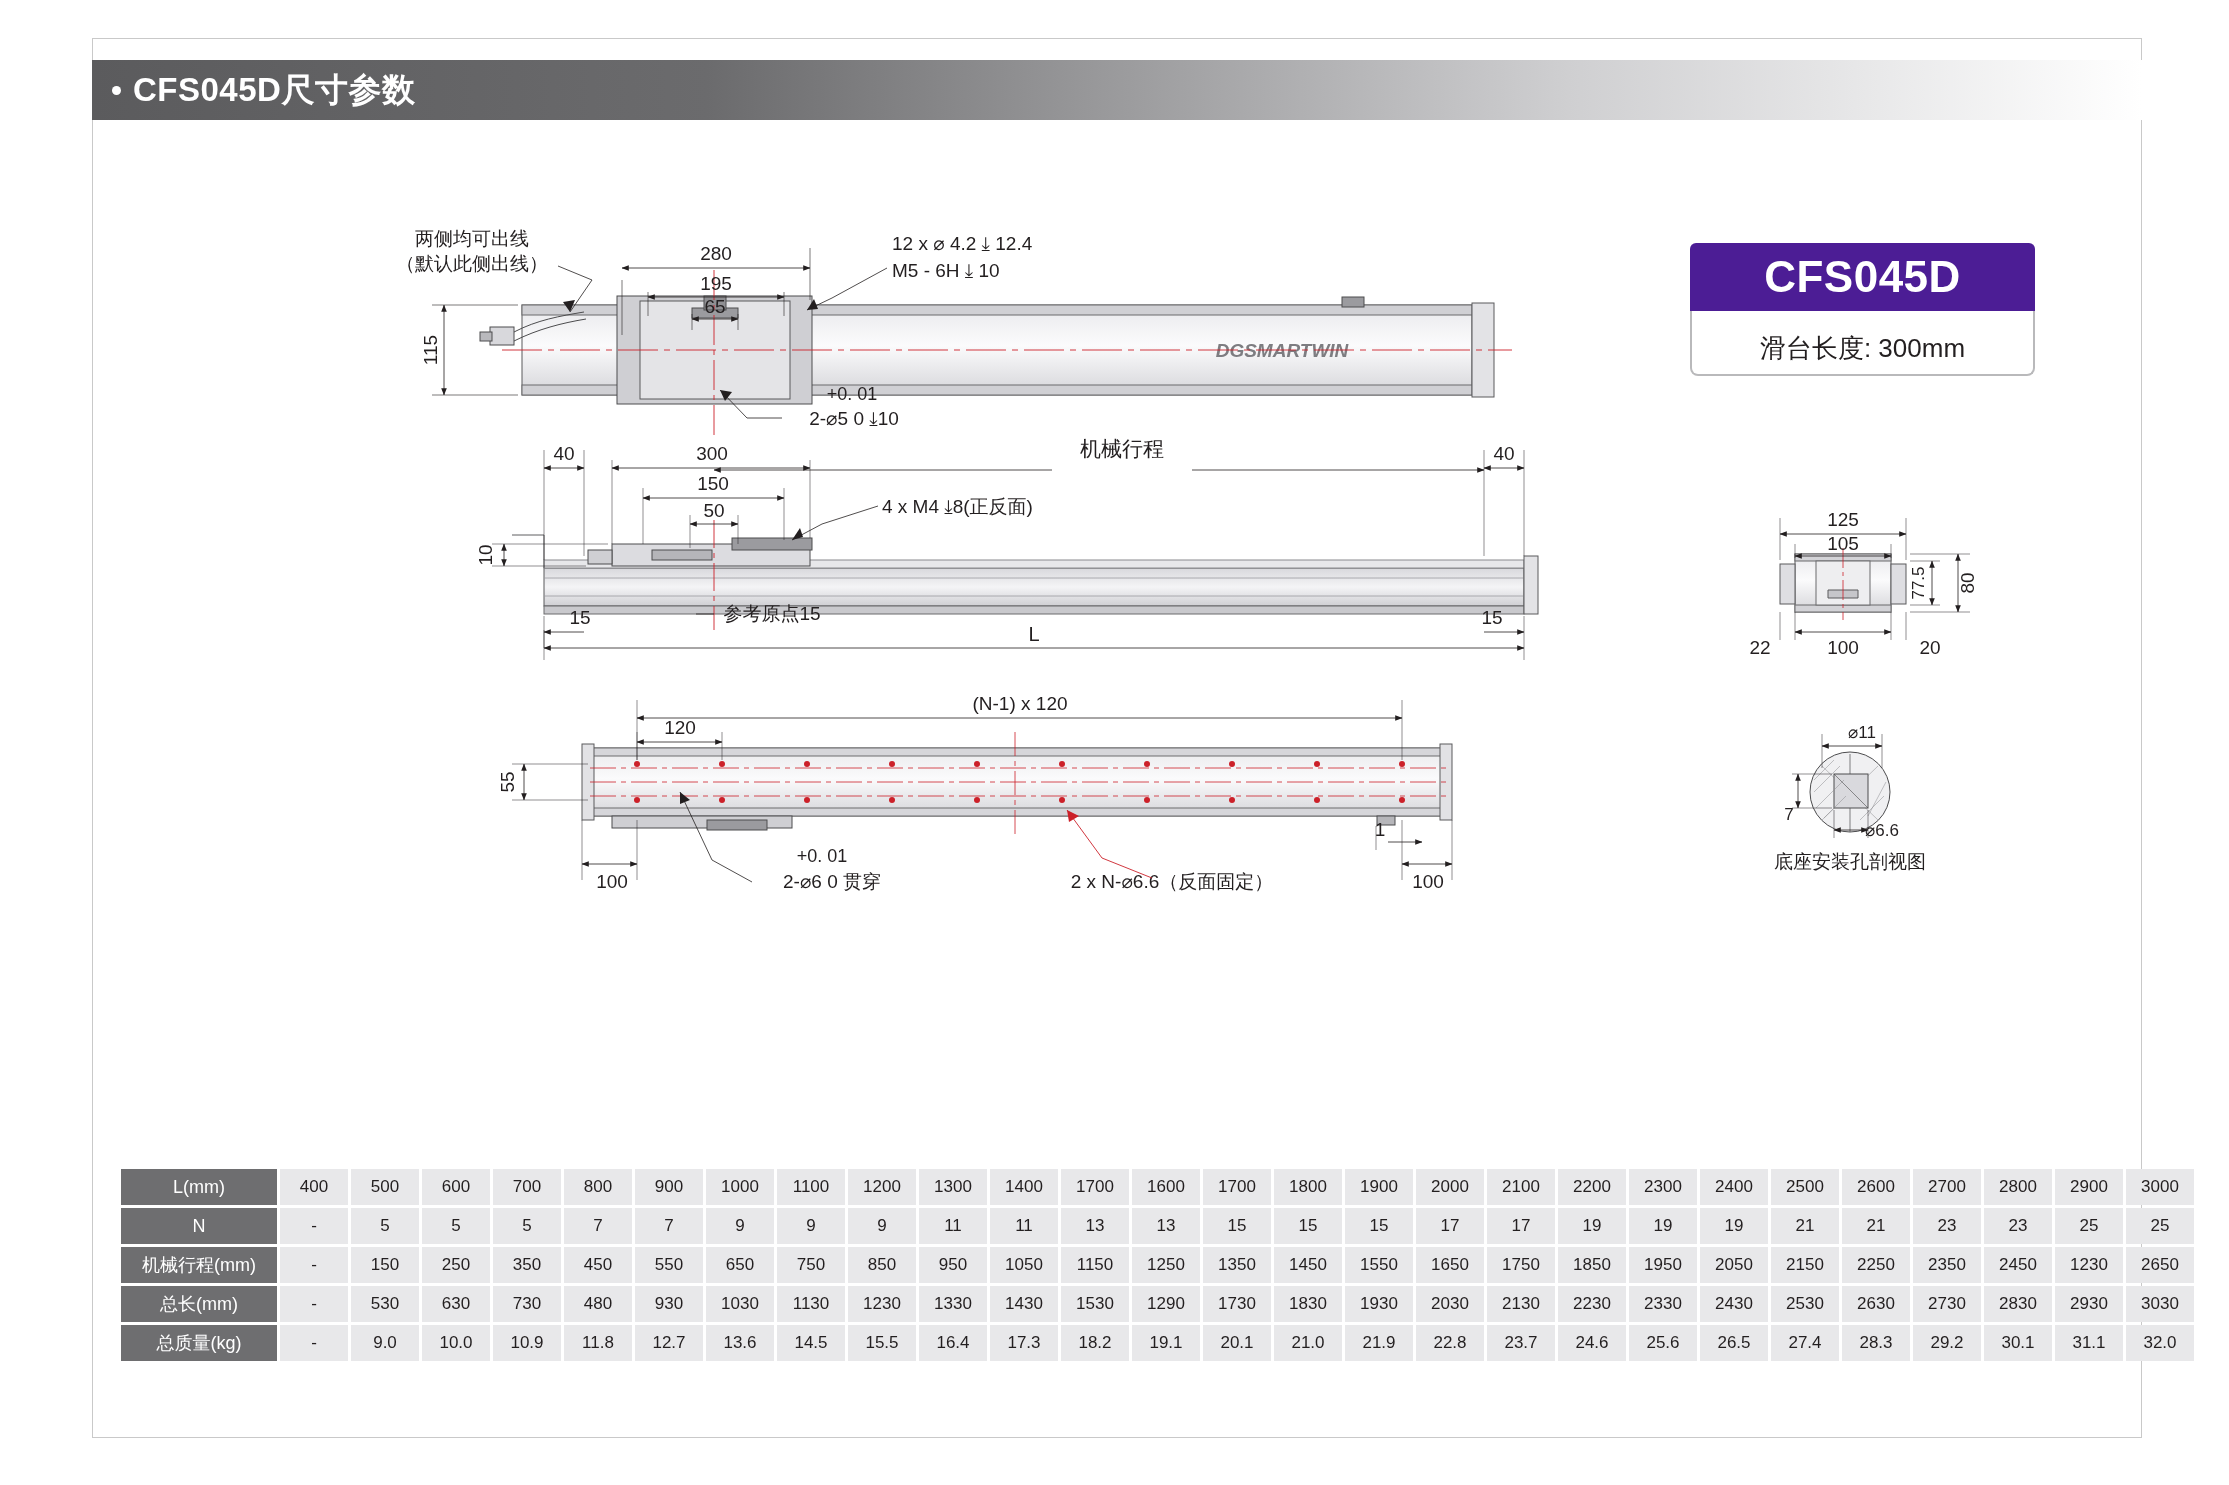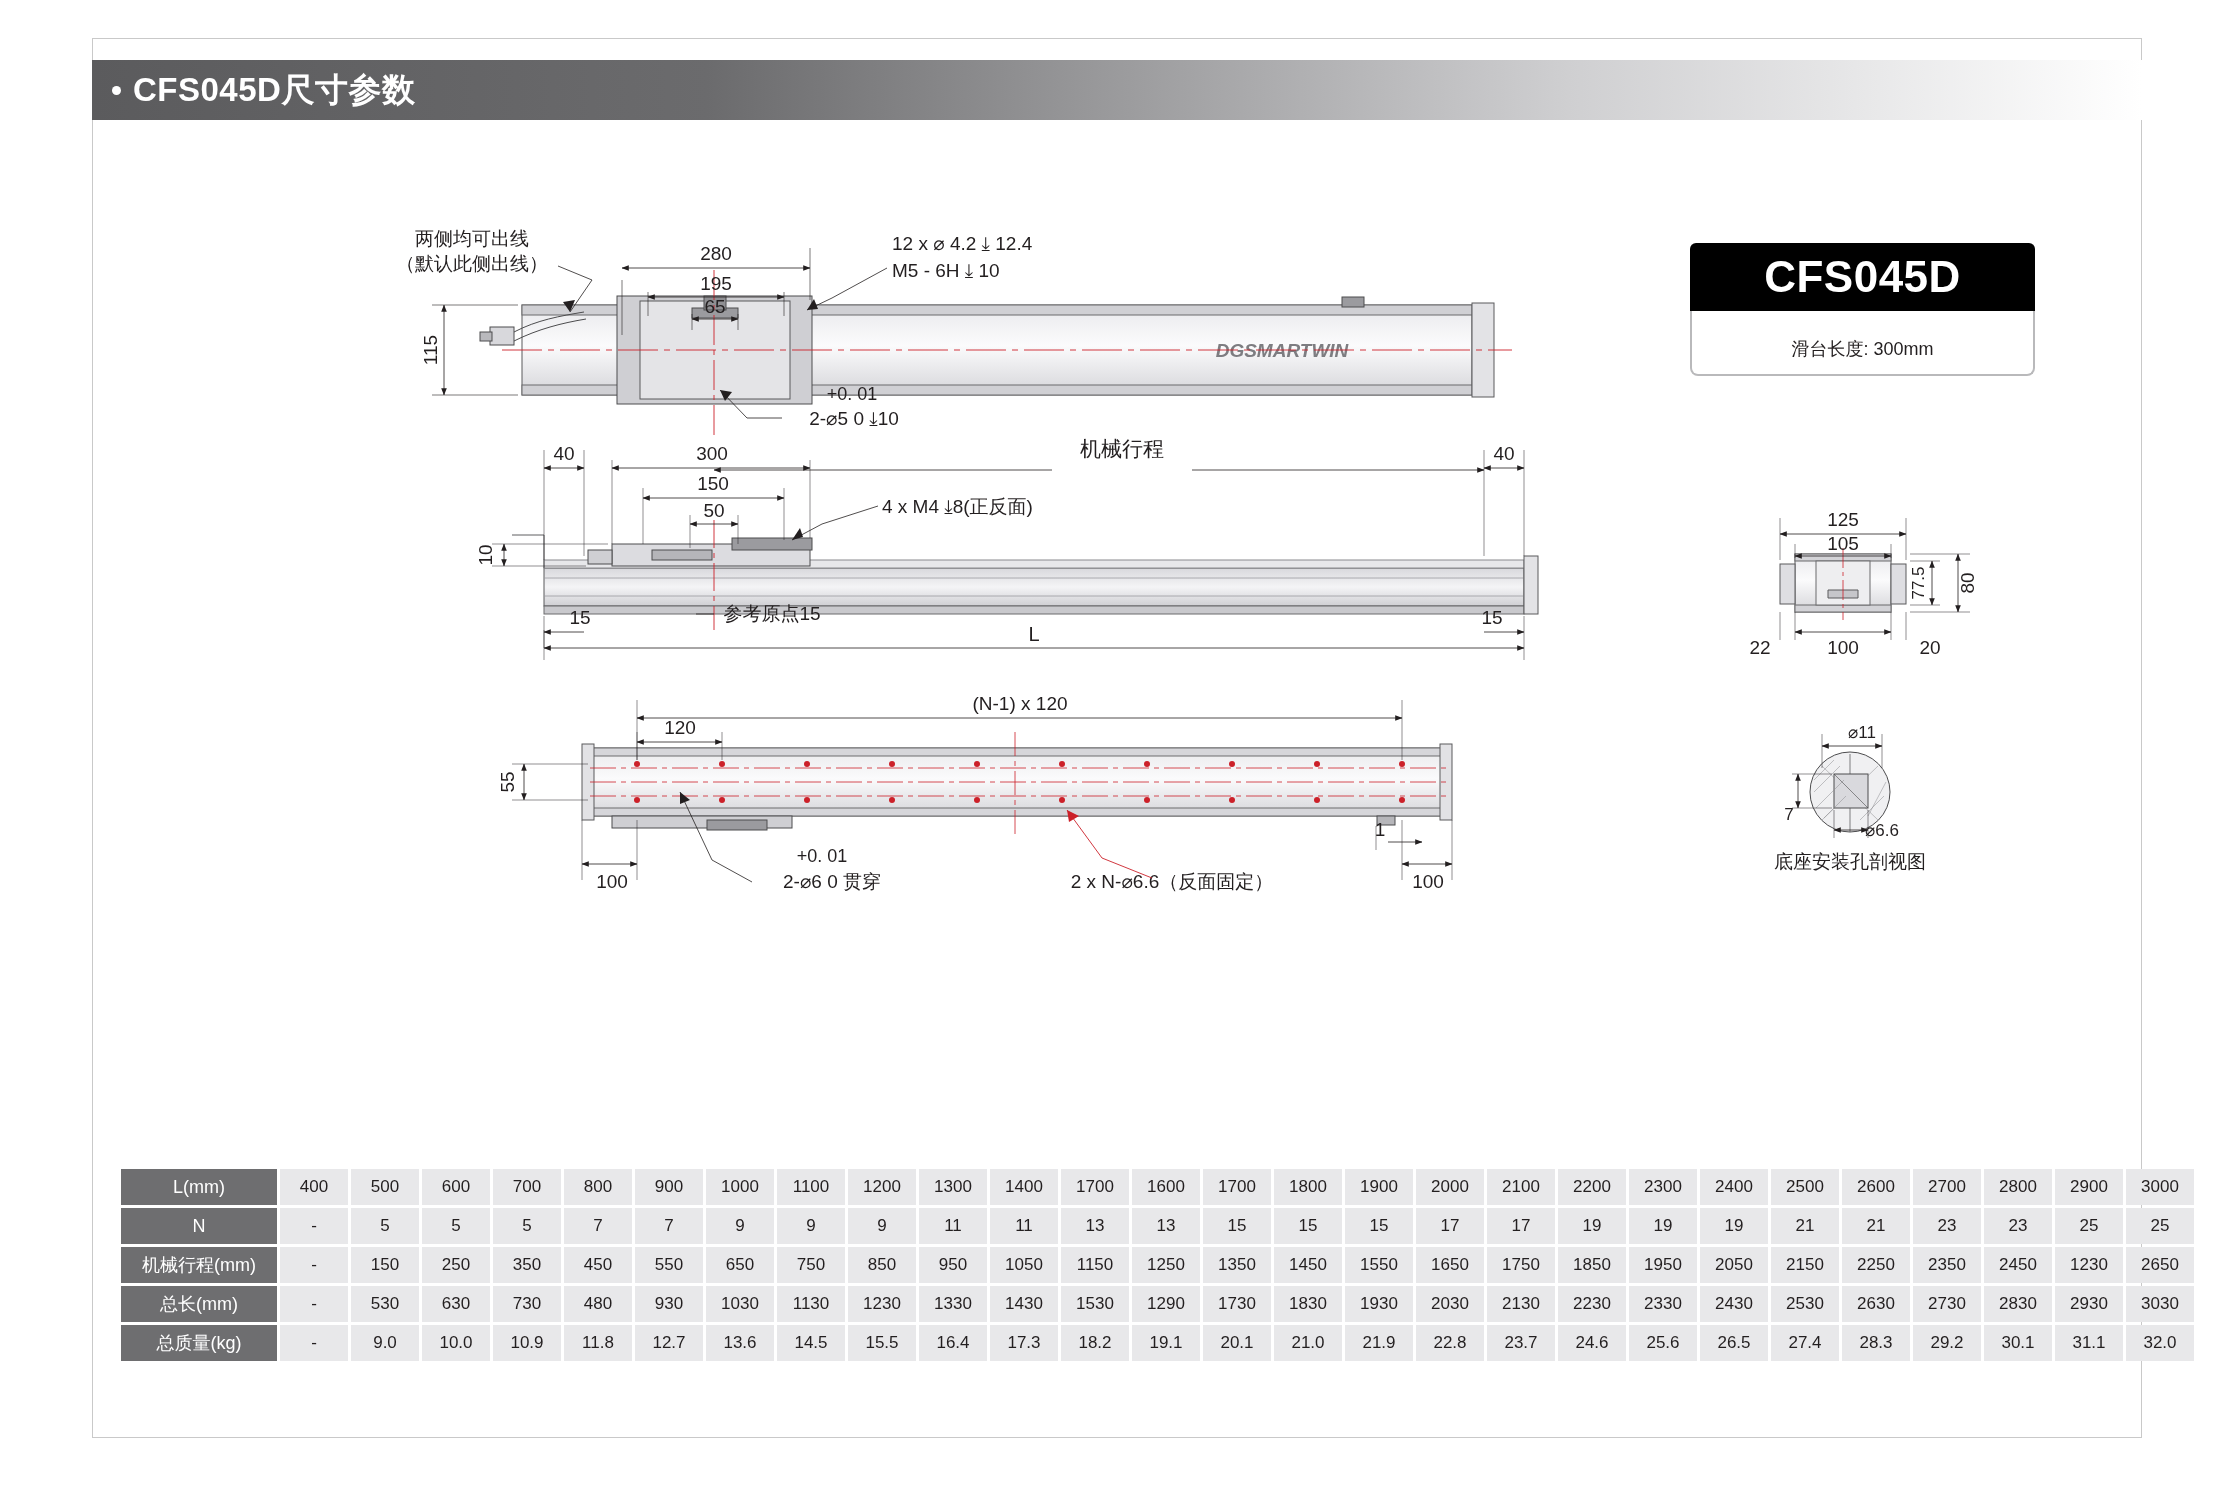--- a/index.html
+++ b/index.html
@@ -60,21 +60,21 @@
   .badge-wrap {
     position: absolute;
     left: 1690px;
     top: 243px;
     width: 345px;
     height: 133px;
   }
   .badge-top {
     width: 345px;
     height: 68px;
-    background: #000000;
+    background: #4c1d95;
     border-radius: 6px 6px 0 0;
     display: flex;
     align-items: center;
     justify-content: center;
   }
   .badge-top span {
     color: #ffffff;
     font-size: 44px;
     font-weight: bold;
     letter-spacing: 0.5px;
@@ -85,21 +85,21 @@
     background: #ffffff;
     border: 2px solid #b9b9bb;
     border-top: none;
     border-radius: 0 0 8px 8px;
     box-sizing: border-box;
     display: flex;
     align-items: center;
     justify-content: center;
   }
   .badge-bottom span {
-    font-size: 18px;
+    font-size: 26px;
     color: #231f20;
     margin-top: 12px;
   }
   
   .drawing {
     position: absolute;
     left: 92px;
     top: 120px;
     width: 2050px;
     height: 1010px;

